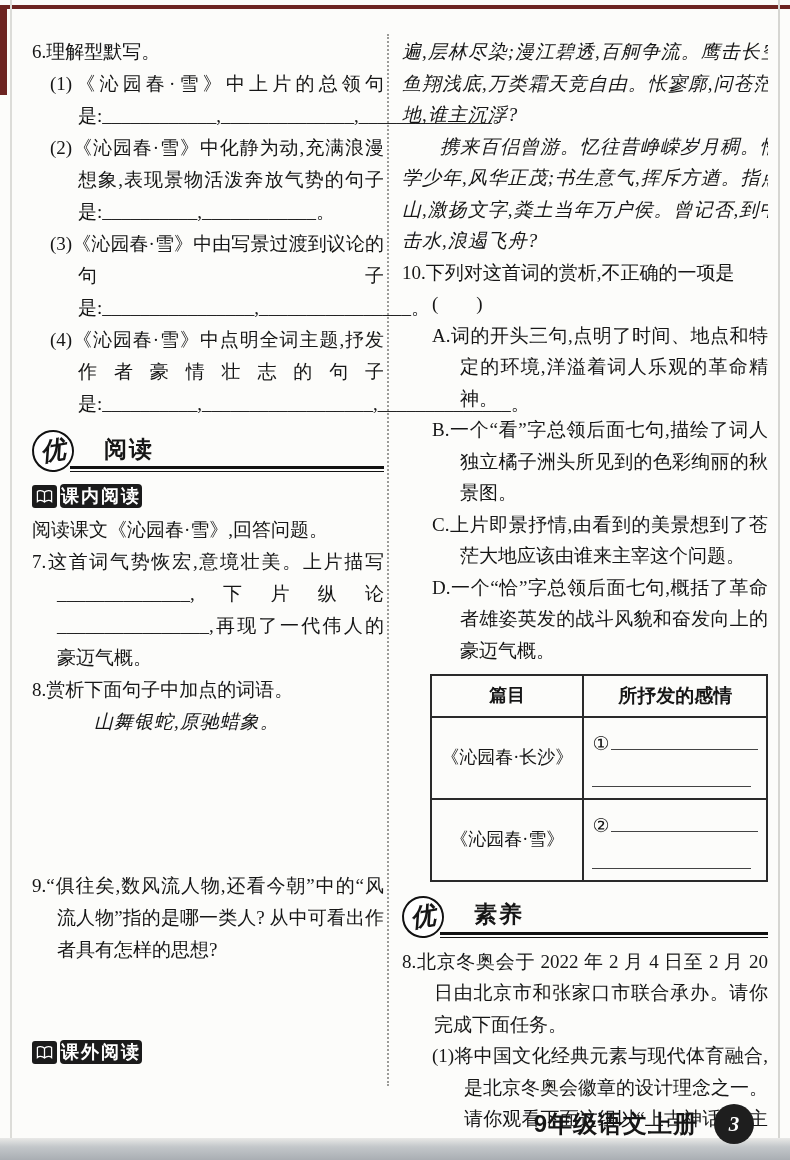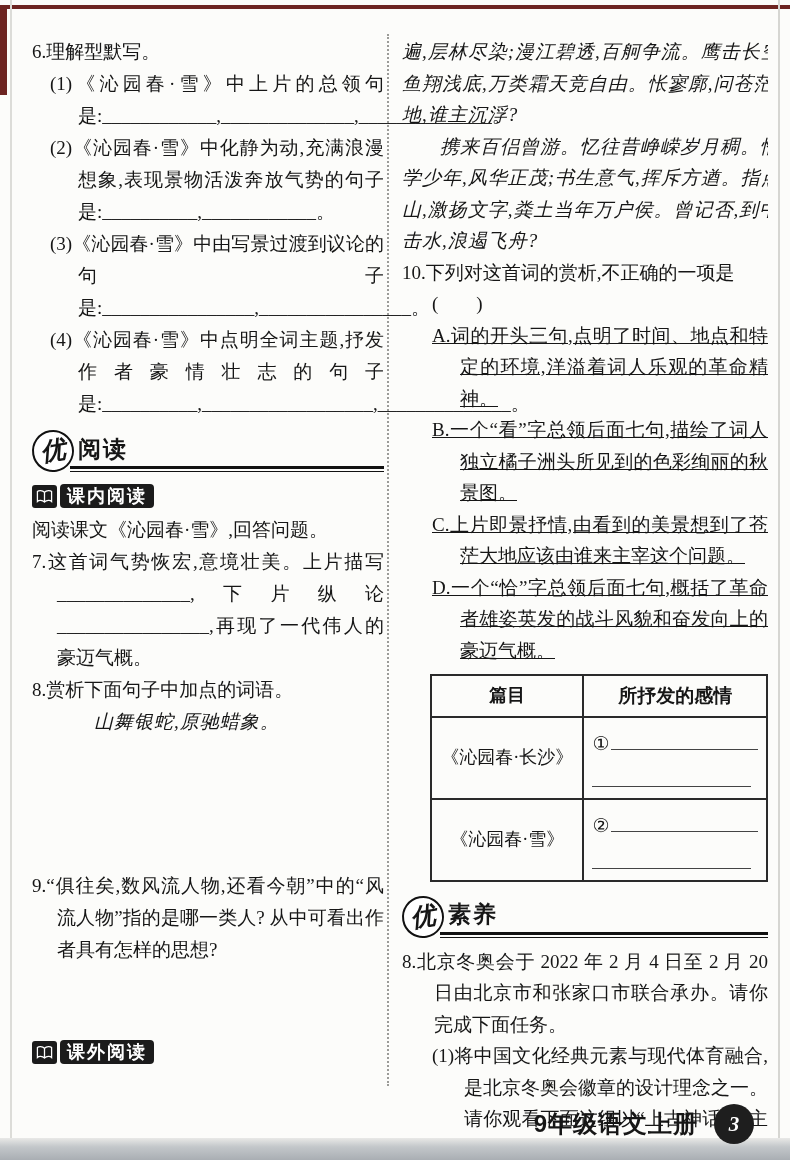--- a/index.html
+++ b/index.html
@@ -21,53 +21,53 @@
   .col{position:absolute;top:36px;font-size:19px;text-align:justify;}
   .col-left{left:32px;width:352px;line-height:32px;}
   .col-right{left:402px;width:366px;line-height:31.5px;}
   .col p{margin:0;}
 
   
   .hang-d{padding-left:40px;text-indent:-25px;}
   .hang-q{padding-left:25px;text-indent:-25px;}
   .hang-sub{padding-left:46px;text-indent:-28px;}
   .hang-q2{padding-left:32px;text-indent:-32px;}
-  .hang-opt{padding-left:58px;text-indent:-28px;text-decoration:underline;}
+  .hang-opt{padding-left:58px;text-indent:-28px;}
   .hang-sub2{padding-left:62px;text-indent:-32px;}
   .bracket-line{padding-left:30px;white-space:pre;}
 
   
   .kai{font-style:italic;letter-spacing:1px;}
   .poem-line{white-space:nowrap;overflow:hidden;}
   .indent2{text-indent:2em;}
 
   
   .dotted{position:relative;}
   .dotted::after{content:"\2022";position:absolute;left:50%;transform:translateX(-50%);
     bottom:-0.62em;font-size:13px;font-style:normal;}
 
   
   .sec-header{display:flex;align-items:flex-end;margin:10px 0 8px 0;}
   .sec-logo{flex:0 0 auto;width:38px;height:38px;border:2.5px solid #111;border-radius:50%;
     display:flex;align-items:center;justify-content:center;font-size:25px;font-weight:bold;
     font-style:italic;transform:rotate(-10deg);background:#fff;z-index:1;}
   .sec-right{flex:1;margin-left:-4px;}
-  .sec-row{display:flex;align-items:flex-end;padding:0 2px 1px 8px;}
+  .sec-row{display:flex;align-items:flex-end;padding:0 2px 1px 8px;margin-left:26px;}
   .sec-title{font-size:23px;font-weight:bold;font-family:"Liberation Sans",sans-serif;letter-spacing:2px;}
   .sec-tagline{margin-left:auto;font-size:14px;font-weight:bold;font-style:italic;
     letter-spacing:1px;position:relative;padding:0 4px 2px 0;}
   .sec-tagline svg{position:absolute;left:-6px;bottom:-3px;width:110%;height:12px;}
   .sec-rule{border-top:3.5px solid #111;border-bottom:1.5px solid #111;height:2px;}
 
   
   .badge-row{display:flex;align-items:center;margin:12px 0 6px 0;}
   .badge-icon{width:25px;height:23px;background:#1b1b1b;border-radius:3px;
     display:flex;align-items:center;justify-content:center;margin-right:3px;}
   .badge{background:#1b1b1b;color:#fff;font-weight:bold;font-size:18px;line-height:24px;
-    padding:0 7px;border-radius:4px;font-family:"Liberation Sans",sans-serif;letter-spacing:2px;}
+    padding:0 1px;border-radius:4px;font-family:"Liberation Sans",sans-serif;letter-spacing:2px;}
 
   
   .ans-table{border-collapse:collapse;margin:8px 0 14px 28px;width:338px;table-layout:fixed;}
   .ans-table th,.ans-table td{border:2px solid #2a2a2a;padding:4px 8px;}
   .ans-table th{font-weight:bold;font-size:19px;height:30px;text-align:center;}
   .ans-table .c1{width:40%;text-align:center;font-size:18px;}
   .ans-table td{height:72px;vertical-align:middle;}
   .uline{display:inline-block;border-bottom:1.6px solid #444;height:1.05em;}
   .mark-row{display:flex;align-items:baseline;}
   .mark-row .uline{flex:1;margin-left:2px;}

